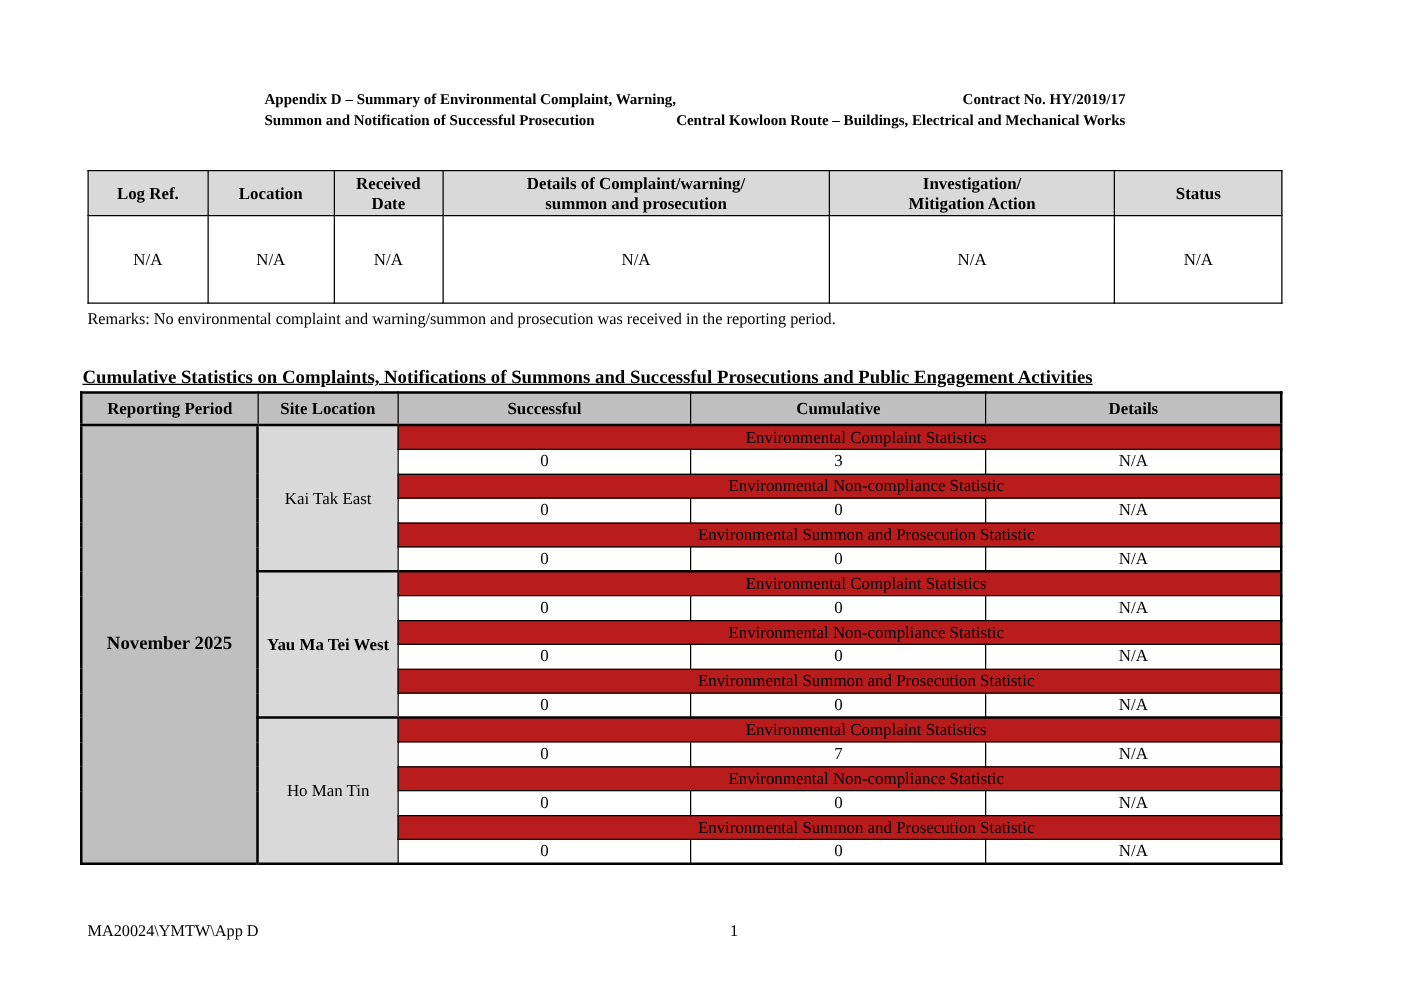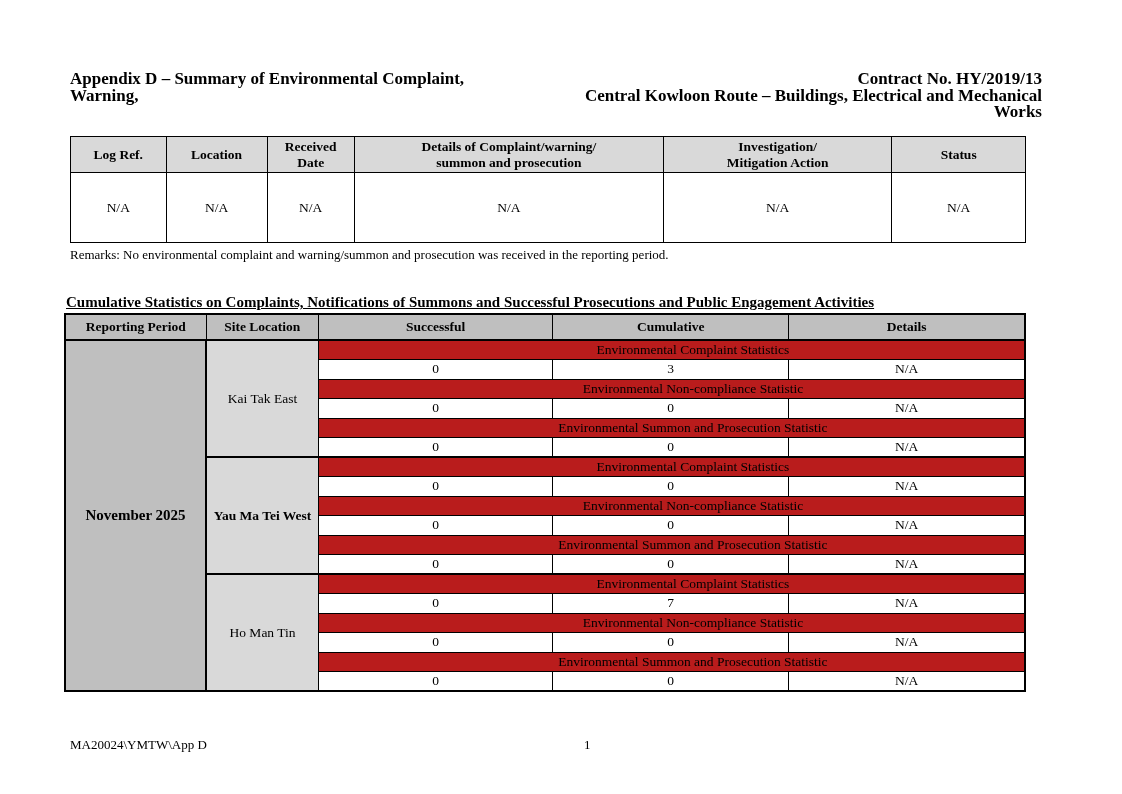--- a/index.html
+++ b/index.html
@@ -13,21 +13,21 @@
     position: relative;
     width: 1122px; height: 794px;
     background: #ffffff;
     overflow: hidden;
   }
 
   
   .doc-header {
     position: absolute; left: 70px; top: 71px; width: 972px;
     display: flex; justify-content: center;
-    font-weight: bold; font-size: 17px; line-height: 16.5px;
+    font-weight: bold; font-size: 12px; line-height: 16.5px;
   }
   .doc-header .hdr-right { text-align: right; }
 
   
   .table-title {
     font-weight: bold; font-size: 15px; line-height: 17px; margin-bottom: 2px;
     white-space: nowrap;
   }
 
   
@@ -75,23 +75,24 @@
   .doc-footer .page-num { position: absolute; left: 514px; top: 0; }
 </style>
 </head>
 <body>
 
 <div class="page">
 
   <div class="doc-header">
     <div class="hdr-left">
       <div>Appendix D – Summary of Environmental Complaint, Warning,</div>
+      <div>Summon and Notification of Successful Prosecution</div>
     </div>
     <div class="hdr-right">
-      <div>Contract No. HY/2019/13</div>
+      <div>Contract No. HY/2019/17</div>
       <div>Central Kowloon Route – Buildings, Electrical and Mechanical Works</div>
     </div>
   </div>
 
   <div class="section1">
     <table class="t1">
       <colgroup>
         <col style="width:10.0%">
           <col style="width:10.6%">
           <col style="width:9.1%">

